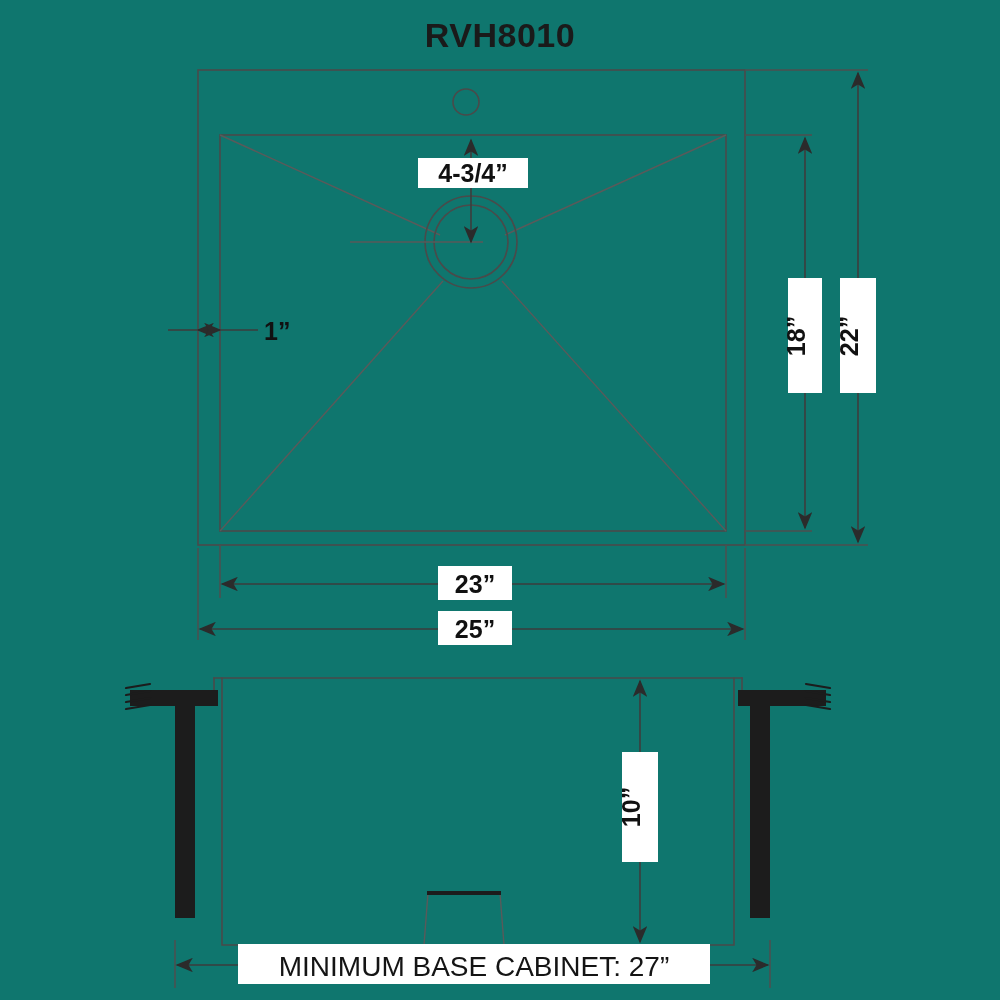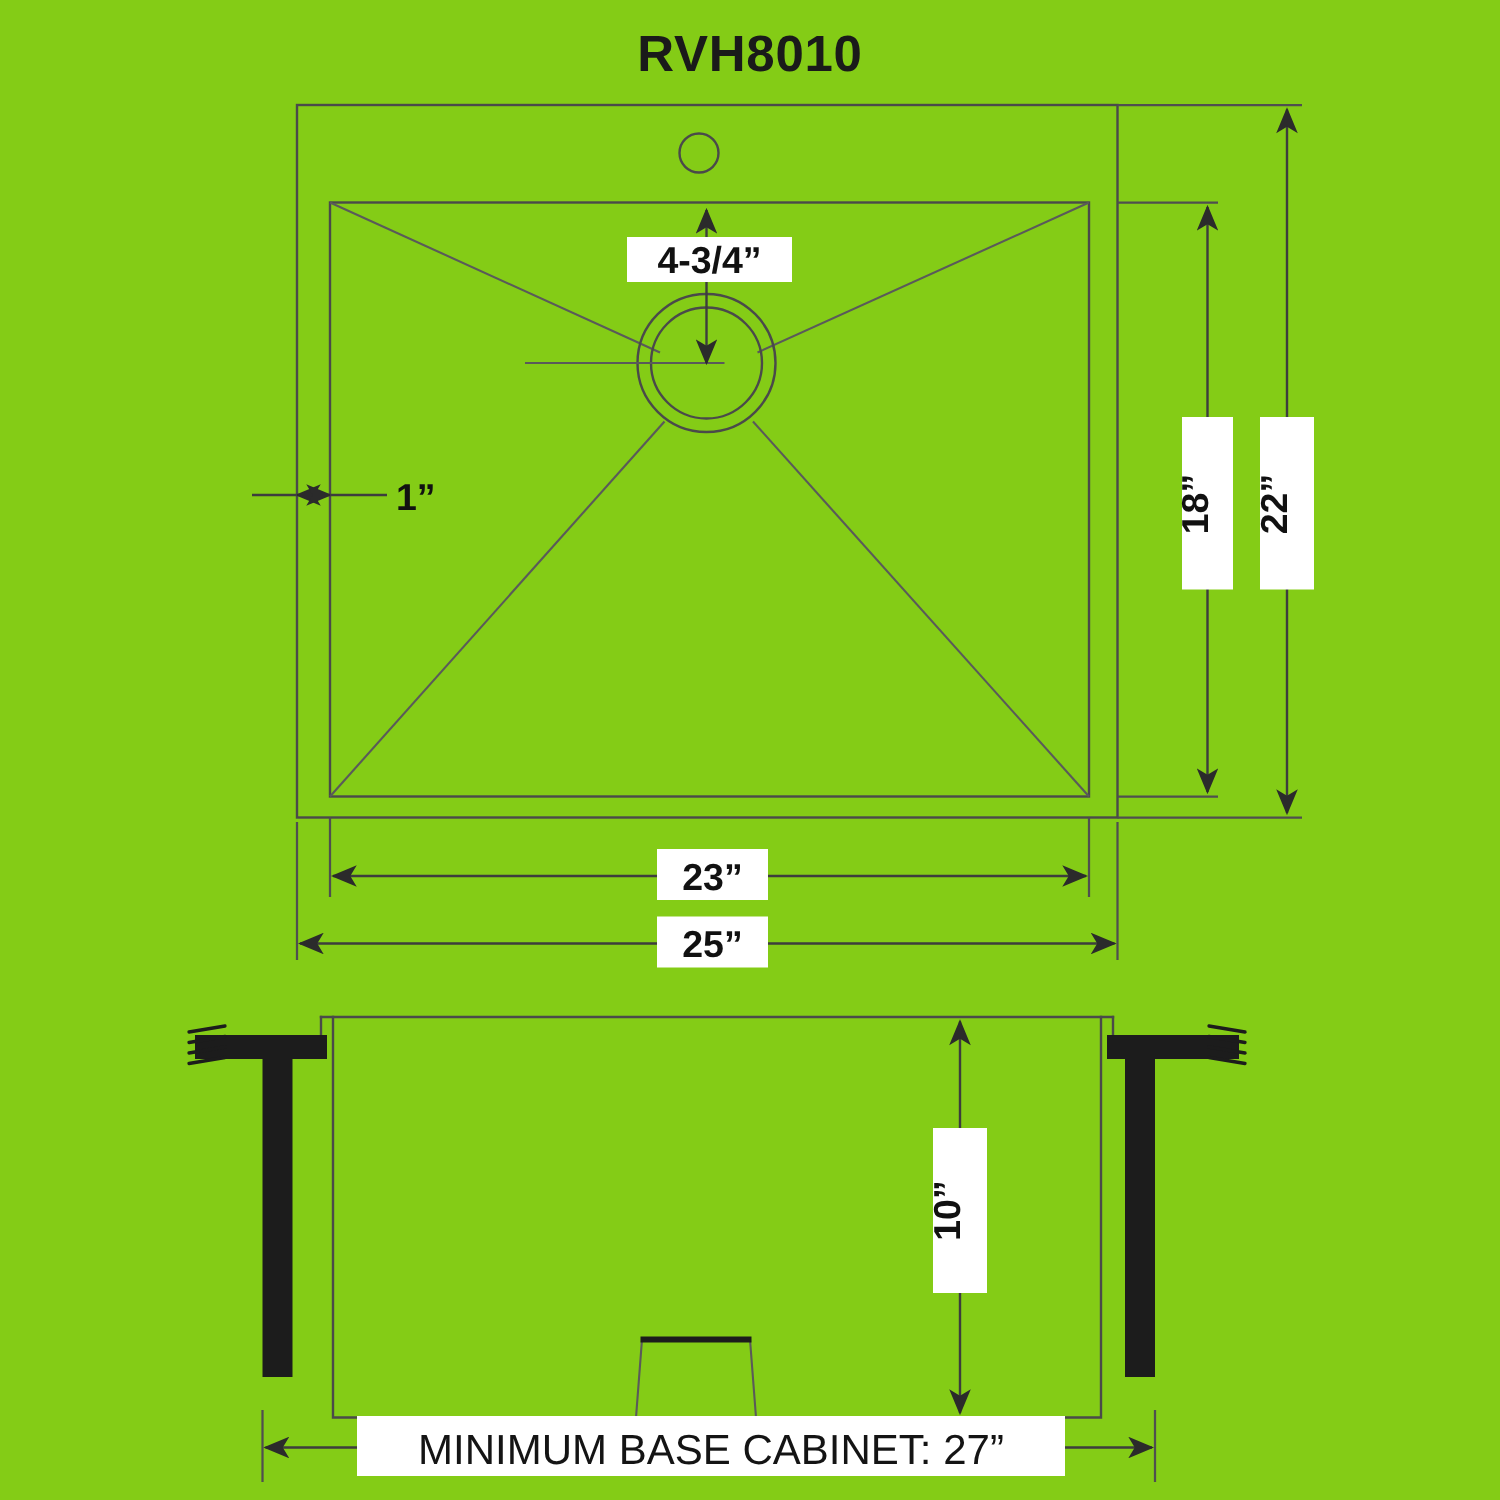--- a/index.html
+++ b/index.html
@@ -9,21 +9,21 @@
     background: #ffffff;
   }
   body {
     font-family: "Liberation Sans", sans-serif;
     -webkit-font-smoothing: antialiased;
   }
   #sheet {
     position: relative;
     width: 1000px;
     height: 1000px;
-    background: #84cc16;
+    background: #0f766e;
     overflow: hidden;
   }
   #drawing {
     position: absolute;
     left: 0;
     top: 0;
     width: 1000px;
     height: 1000px;
     display: block;
   }

